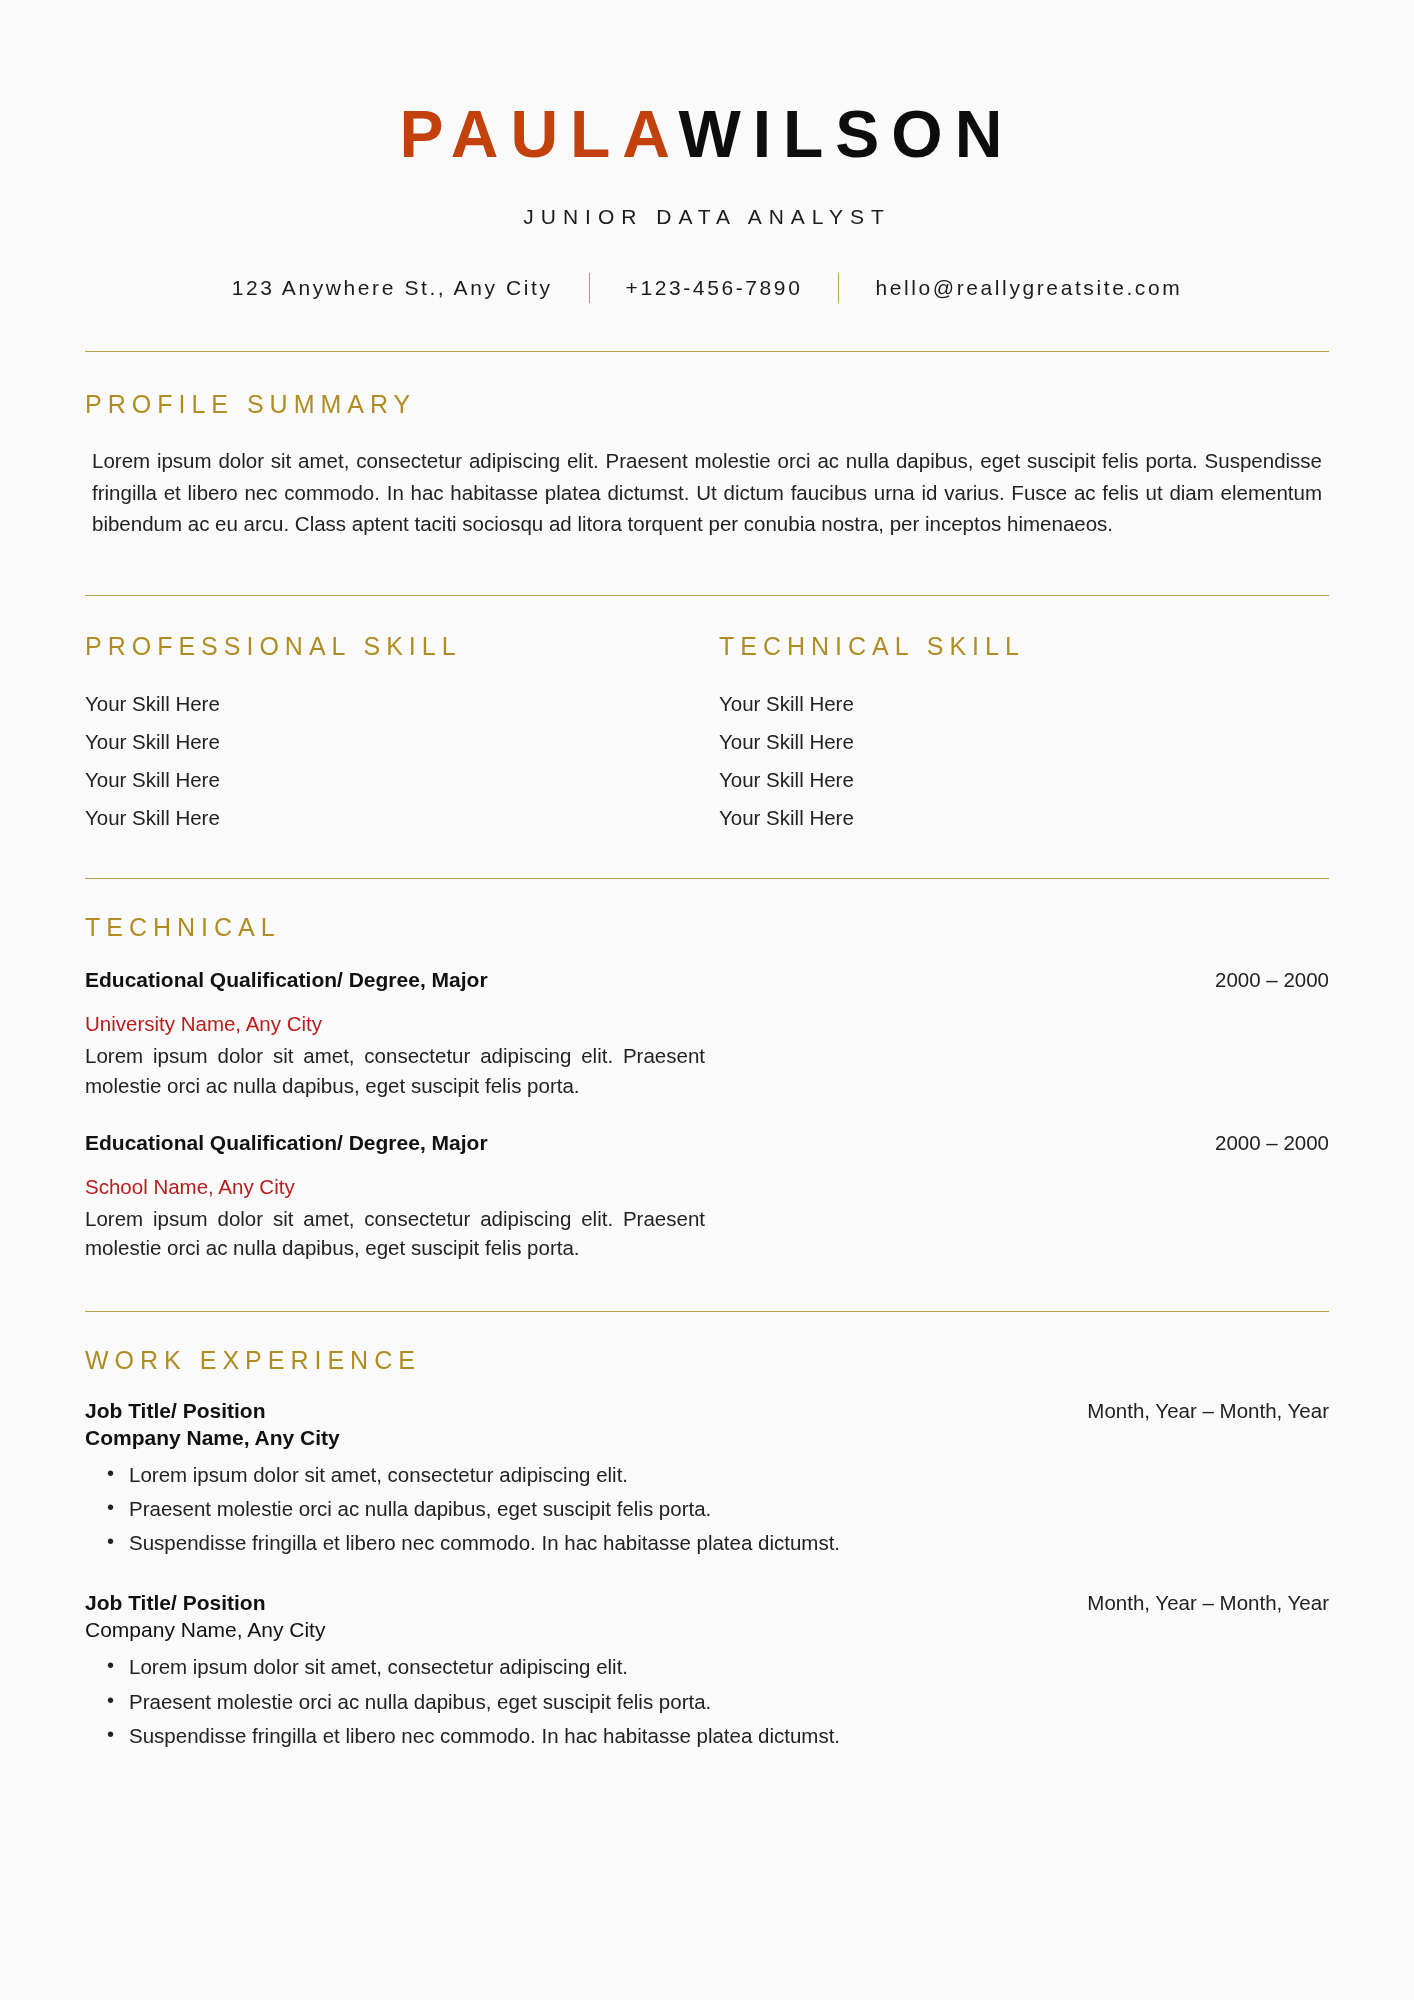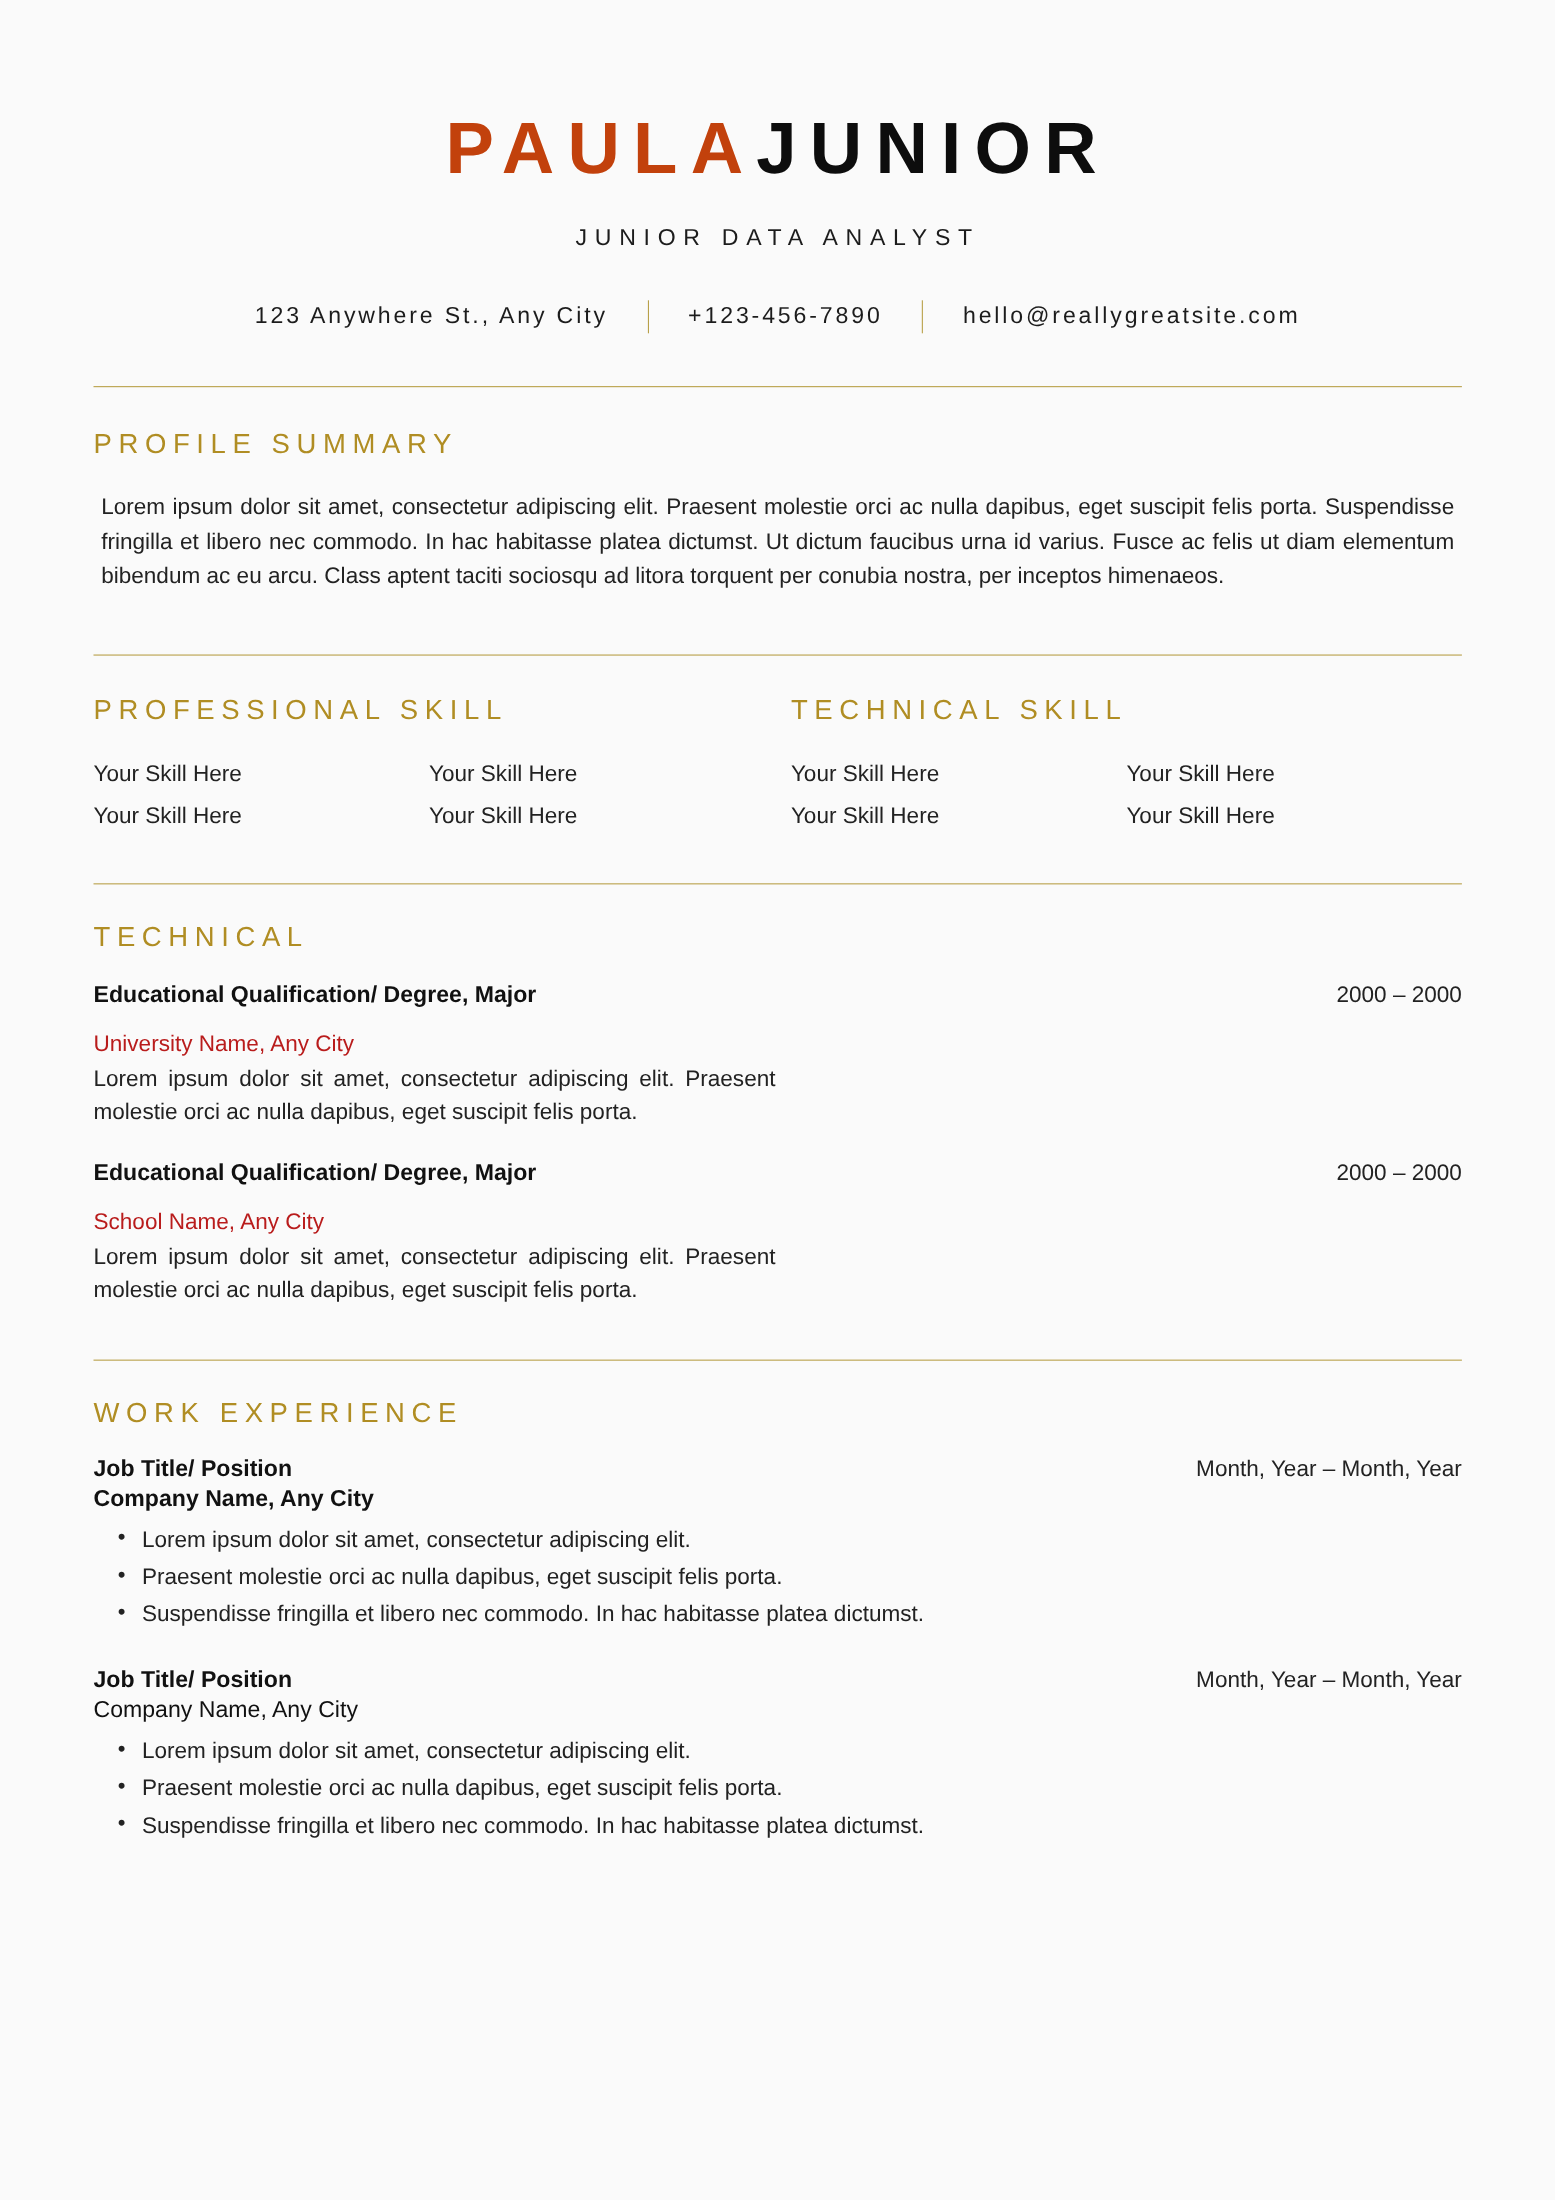--- a/index.html
+++ b/index.html
@@ -100,21 +100,21 @@
   
   .skills-wrap {
     display: flex;
     padding-top: 36px;
   }
   .skills-col { width: 50%; }
   .skills-col.right { padding-left: 24px; }
   .skills-grid {
     margin-top: 28px;
     display: grid;
-    grid-template-columns: 1fr 1fr;
+    grid-template-columns: 1fr;
     row-gap: 8px;
     column-gap: 0;
   }
   .skill-item {
     font-size: 20.5px;
     color: #222;
     line-height: 1.45;
   }
   .rule-skills { margin-top: 46px; }
 
@@ -185,21 +185,21 @@
     color: #222;
   }
 </style>
 </head>
 <body>
 
 <div class="page">
 
   <div class="header">
     <div class="name-line">
-      <span class="name-first">PAULA</span><span class="name-last">JUNIOR</span>
+      <span class="name-first">PAULA</span><span class="name-last">WILSON</span>
     </div>
     <div class="job-title">JUNIOR DATA ANALYST</div>
     <div class="contact-row">
       <span class="contact-item">123 Anywhere St., Any City</span>
       <span class="contact-sep"></span>
       <span class="contact-item">+123-456-7890</span>
       <span class="contact-sep"></span>
       <span class="contact-item">hello@reallygreatsite.com</span>
     </div>
   </div>

